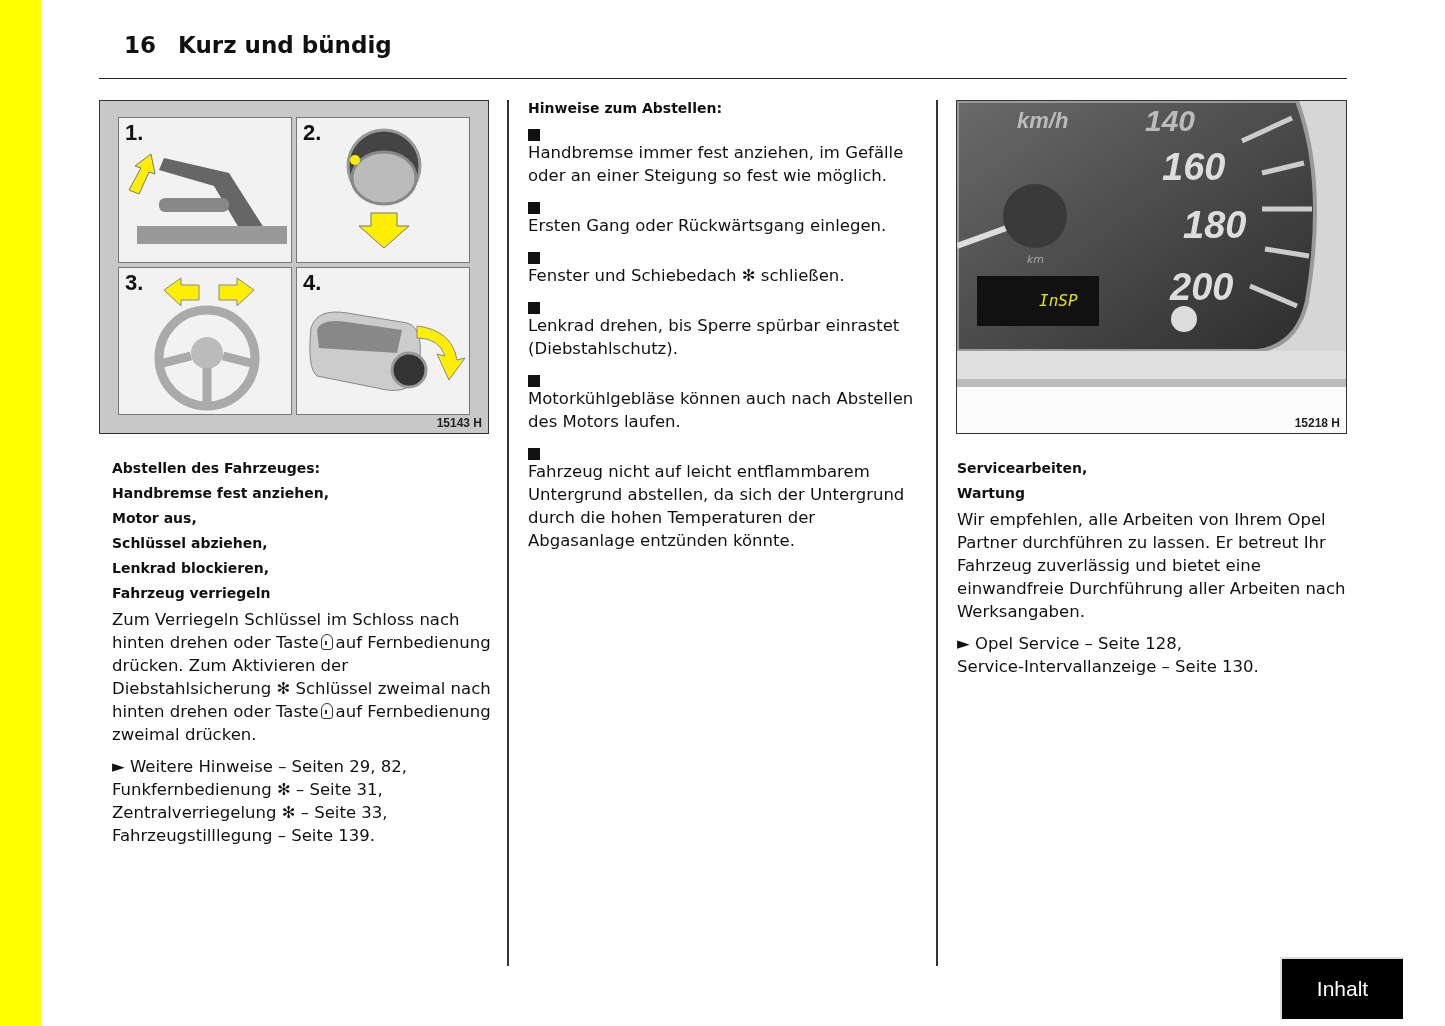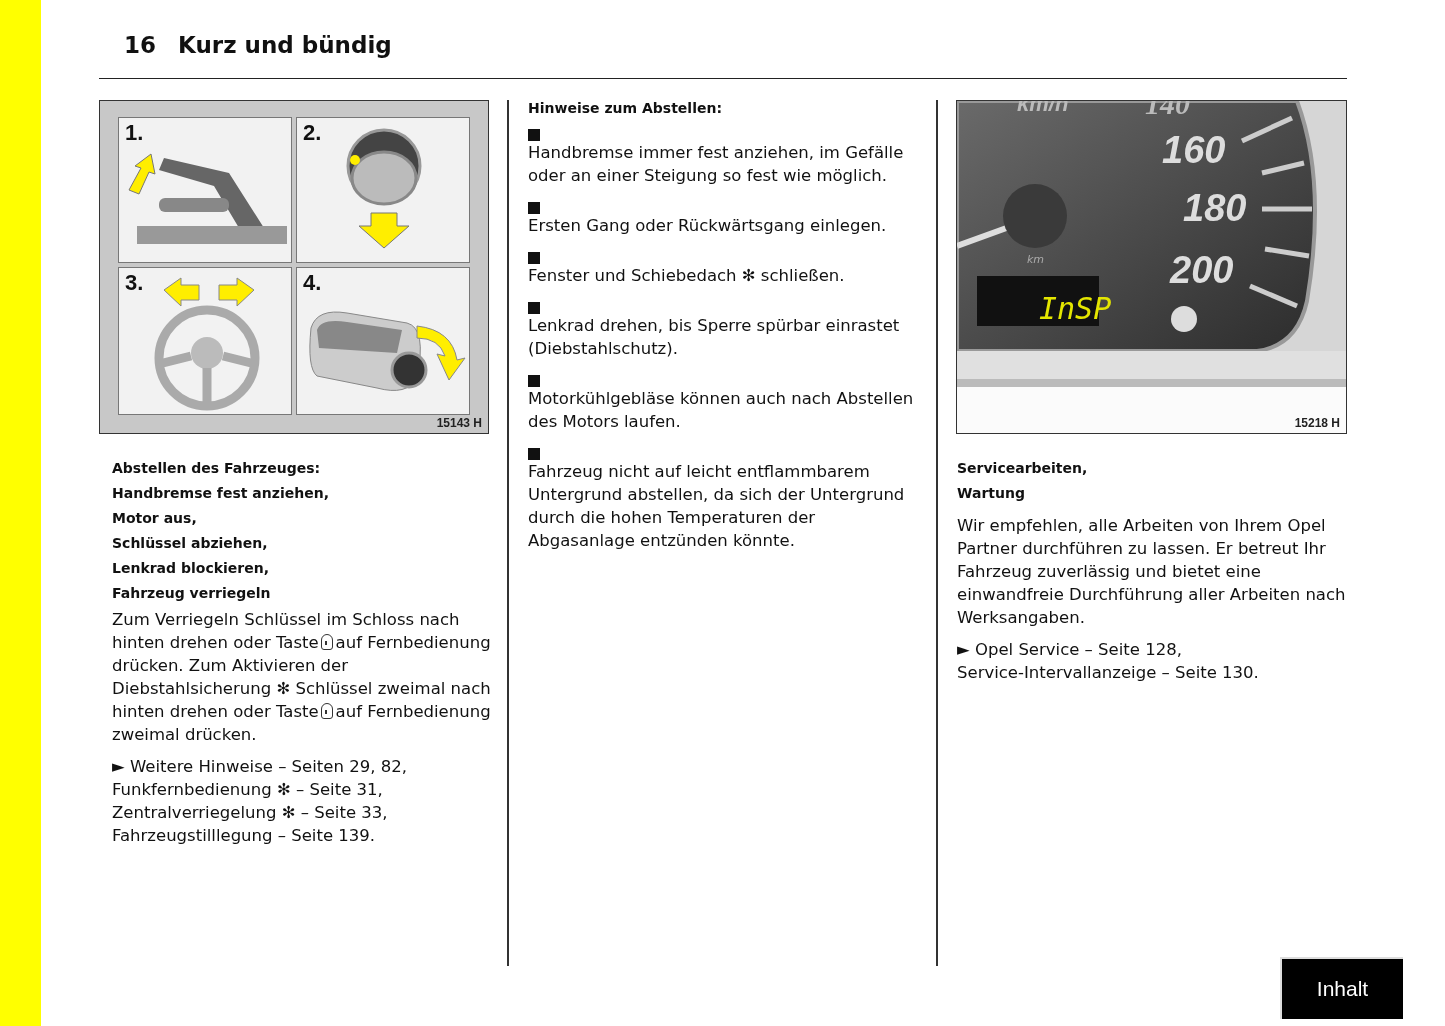--- a/index.html
+++ b/index.html
@@ -20,21 +20,21 @@
   .col { position:absolute; }
   .bullet { display:flex; margin-bottom:9px;flex-direction:column; }
   .bullet .sq { width:12px; height:12px; background:#111; margin-top:6px; margin-right:9px; flex:none; }
   .para { margin-top:9px; }
   .lock-glyph { display:inline-block; width:12px; height:16px; border:1.5px solid #333; border-radius:6px 6px 3px 3px;
                 vertical-align:-2px; margin:0 3px 0 2px; position:relative; box-sizing:border-box; }
   .lock-glyph::after { content:""; position:absolute; left:3.5px; top:6px; width:2px; height:4px; background:#333; }
   .inhalt { position:absolute; left:1280px; top:957px; width:123px; height:62px; background:#000; color:#fff;
             font-family:"Liberation Sans", sans-serif; font-size:21px; display:flex; align-items:center; justify-content:center;
             box-sizing:border-box; border-top:2px solid #ddd; border-left:2px solid #ddd; cursor:pointer; }
-  .speedo-num { position:absolute; color:#ddd; font-style:italic; font-weight:bold; font-family:"Liberation Sans", sans-serif; font-size:38px; }
+  .speedo-num { position:absolute; color:#ddd; font-style:italic; font-weight:bold; font-family:"Liberation Sans", sans-serif; font-size:38px;margin-top:17px; }
 </style>
 </head>
 <body>
 
 <div class="yellow-bar"></div>
 
 <div class="page-num">16</div>
 <div class="chapter">Kurz und bündig</div>
 <div class="header-rule"></div>
 
@@ -146,33 +146,33 @@
       <line x1="305" y1="72" x2="347" y2="62"></line>
       <line x1="305" y1="108" x2="355" y2="108"></line>
       <line x1="308" y1="148" x2="352" y2="155"></line>
       <line x1="293" y1="185" x2="340" y2="205"></line>
     </g>
     <line x1="0" y1="145" x2="55" y2="125" stroke="#ddd" stroke-width="6"></line>
     <circle cx="78" cy="115" r="32" fill="#3a3a3a"></circle>
     <rect x="20" y="175" width="122" height="50" fill="#111"></rect>
     <circle cx="227" cy="218" r="13" fill="#ddd"></circle>
   </svg>
-  <span class="speedo-num" style="left:188px; top:-14px; font-size:30px; color:#bbb;font-family:Liberation Serif, serif;">140</span>
+  <span class="speedo-num" style="left:188px; top:-14px; font-size:30px; color:#bbb;">140</span>
   <span class="speedo-num" style="left:60px; top:-10px; font-size:22px; color:#bbb;">km/h</span>
   <span class="speedo-num" style="left:205px; top:28px;">160</span>
   <span class="speedo-num" style="left:226px; top:86px;">180</span>
   <span class="speedo-num" style="left:213px; top:148px;">200</span>
   <span style="position:absolute; left:70px; top:152px; font-size:11px; color:#aaa; font-style:italic;">km</span>
-  <span style="position:absolute; left:82px; top:190px; font-family:'DejaVu Sans Mono',monospace; font-style:italic; font-size:30px; color:#e4e600;">InSP</span>
+  <span style="position:absolute; left:82px; top:190px; font-family:'DejaVu Sans Mono',monospace; font-style:italic; font-size:16px; color:#e4e600;">InSP</span>
   <span class="fig-id">15218 H</span>
 </div>
 
 <div class="col" style="left:957px; top:456px; width:392px;">
   <p class="h-bold">Servicearbeiten,</p>
   <p class="h-bold">Wartung</p>
-  <p class="body-text" style="margin-top:8px;">Wir empfehlen, alle Arbeiten von Ihrem Opel Partner durchführen zu lassen. Er betreut Ihr Fahrzeug zuverlässig und bietet eine einwandfreie Durchführung aller Arbeiten nach Werksangaben.</p>
+  <p class="body-text" style="margin-top:2px;">Wir empfehlen, alle Arbeiten von Ihrem Opel Partner durchführen zu lassen. Er betreut Ihr Fahrzeug zuverlässig und bietet eine einwandfreie Durchführung aller Arbeiten nach Werksangaben.</p>
   <div class="para">
     <p class="body-text">► Opel Service – Seite 128,</p>
     <p class="body-text">Service-Intervallanzeige – Seite 130.</p>
   </div>
 </div>
 
 <div class="inhalt">Inhalt</div>
 
 </body></html>

